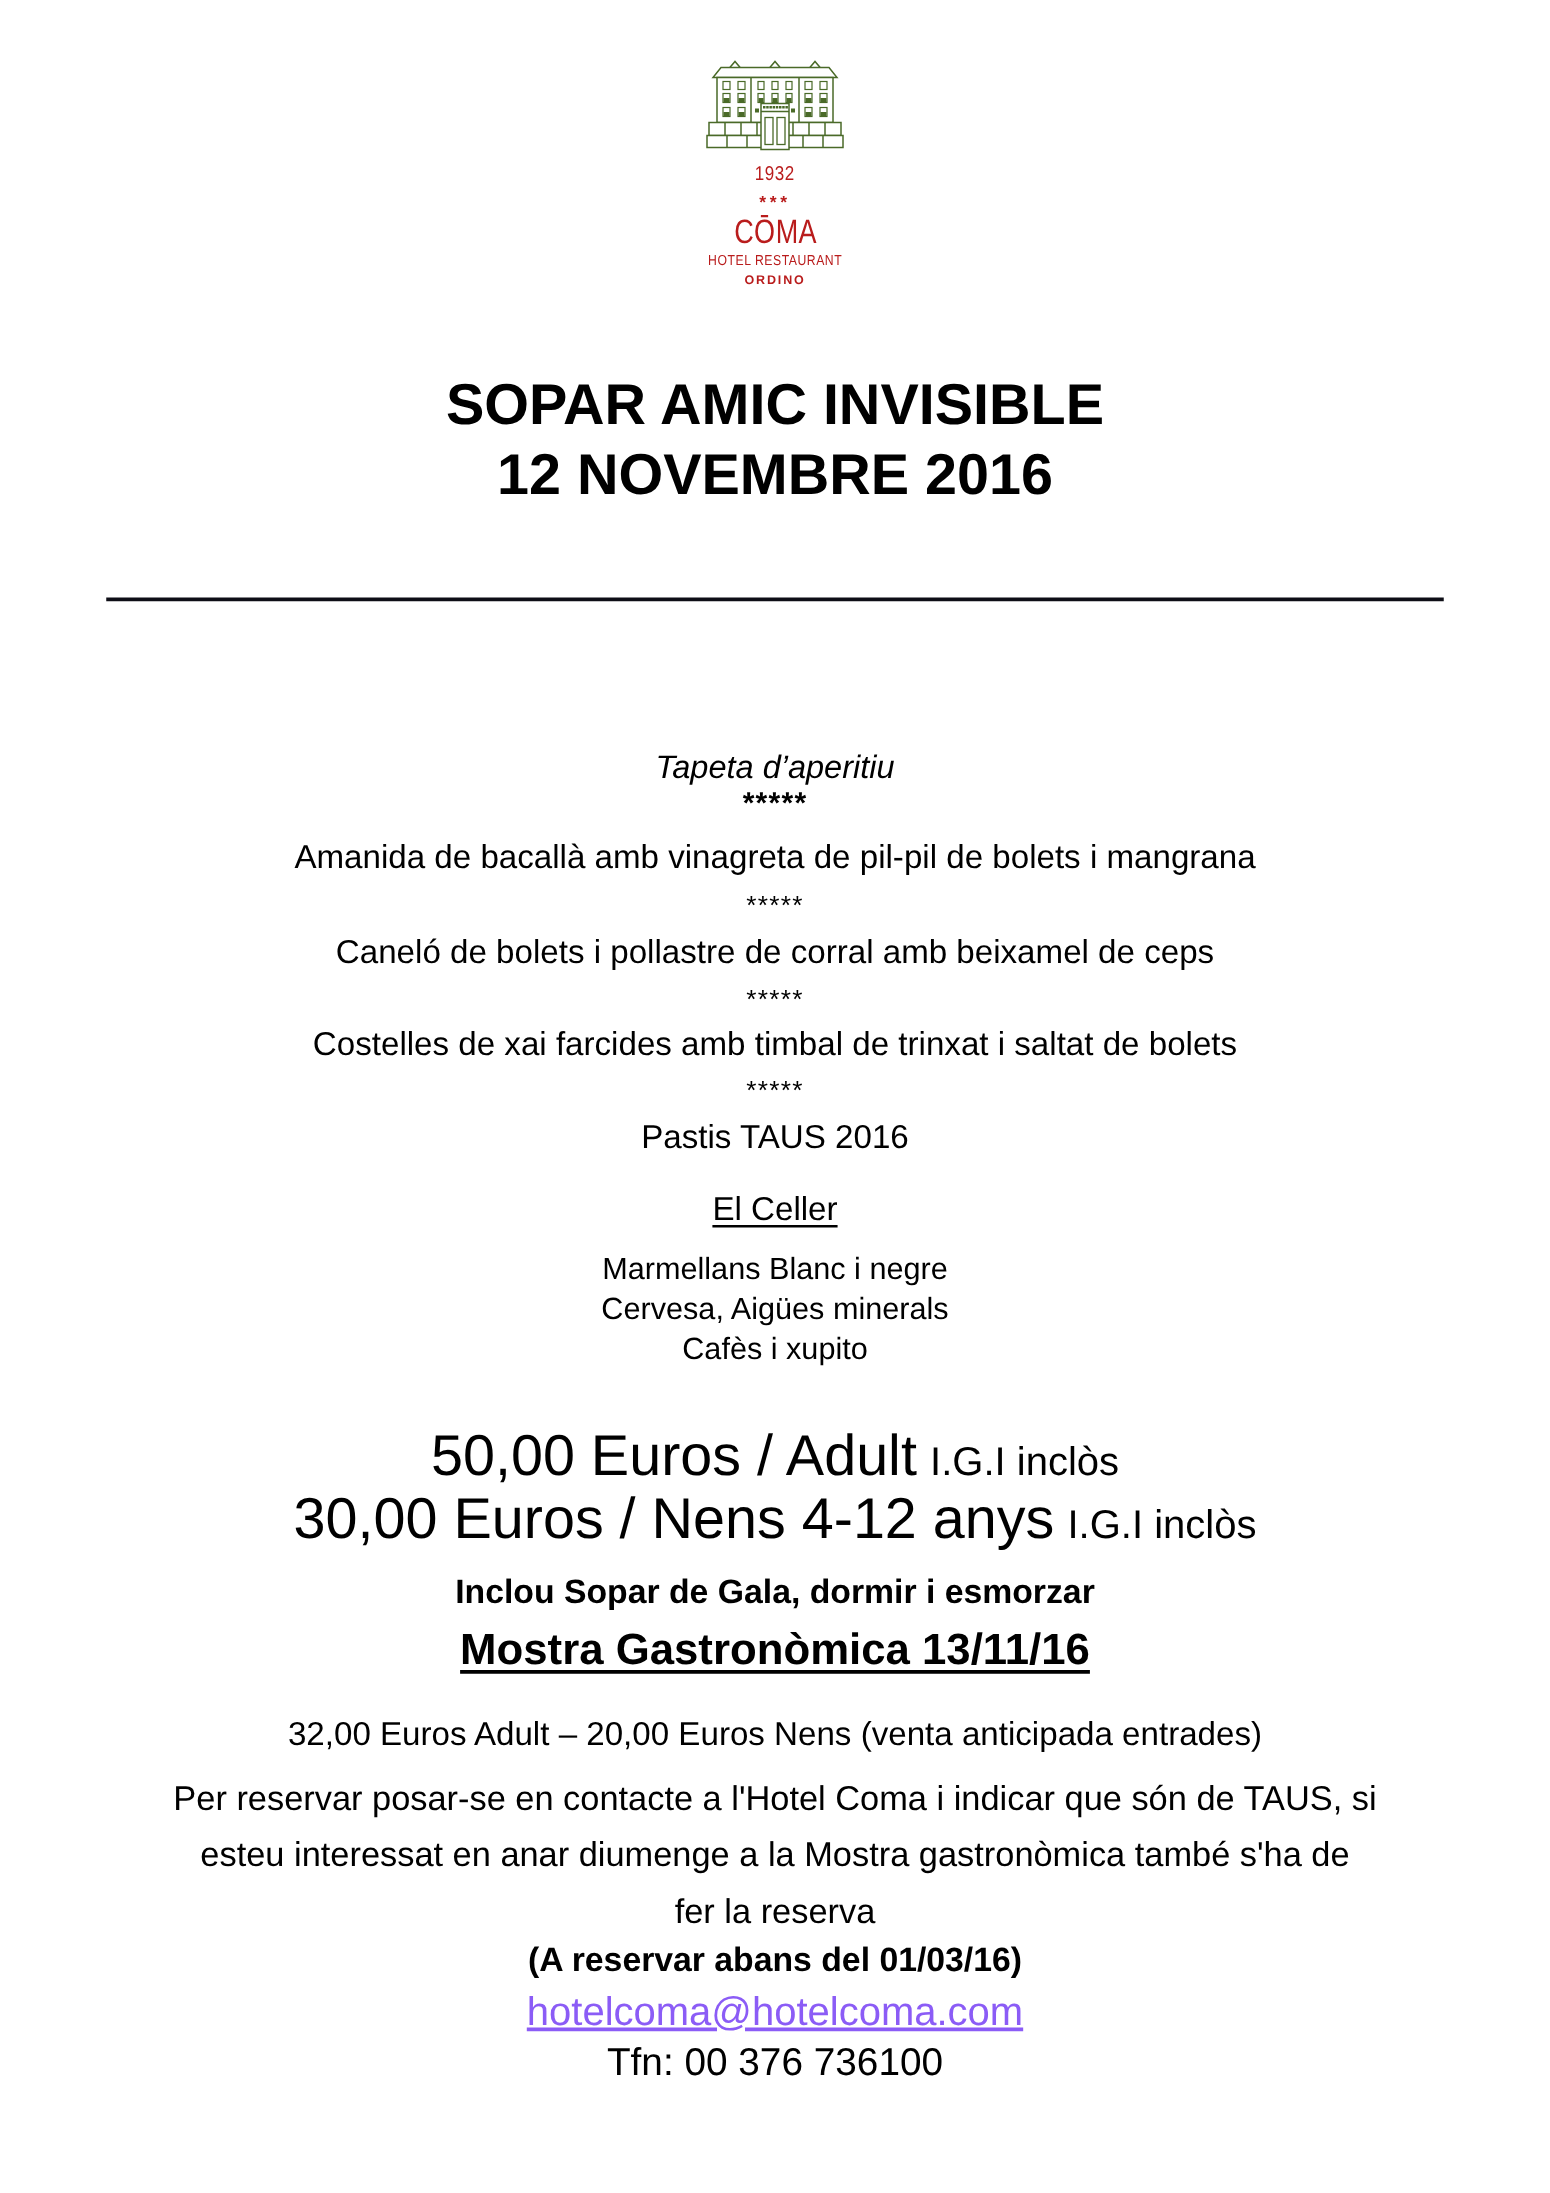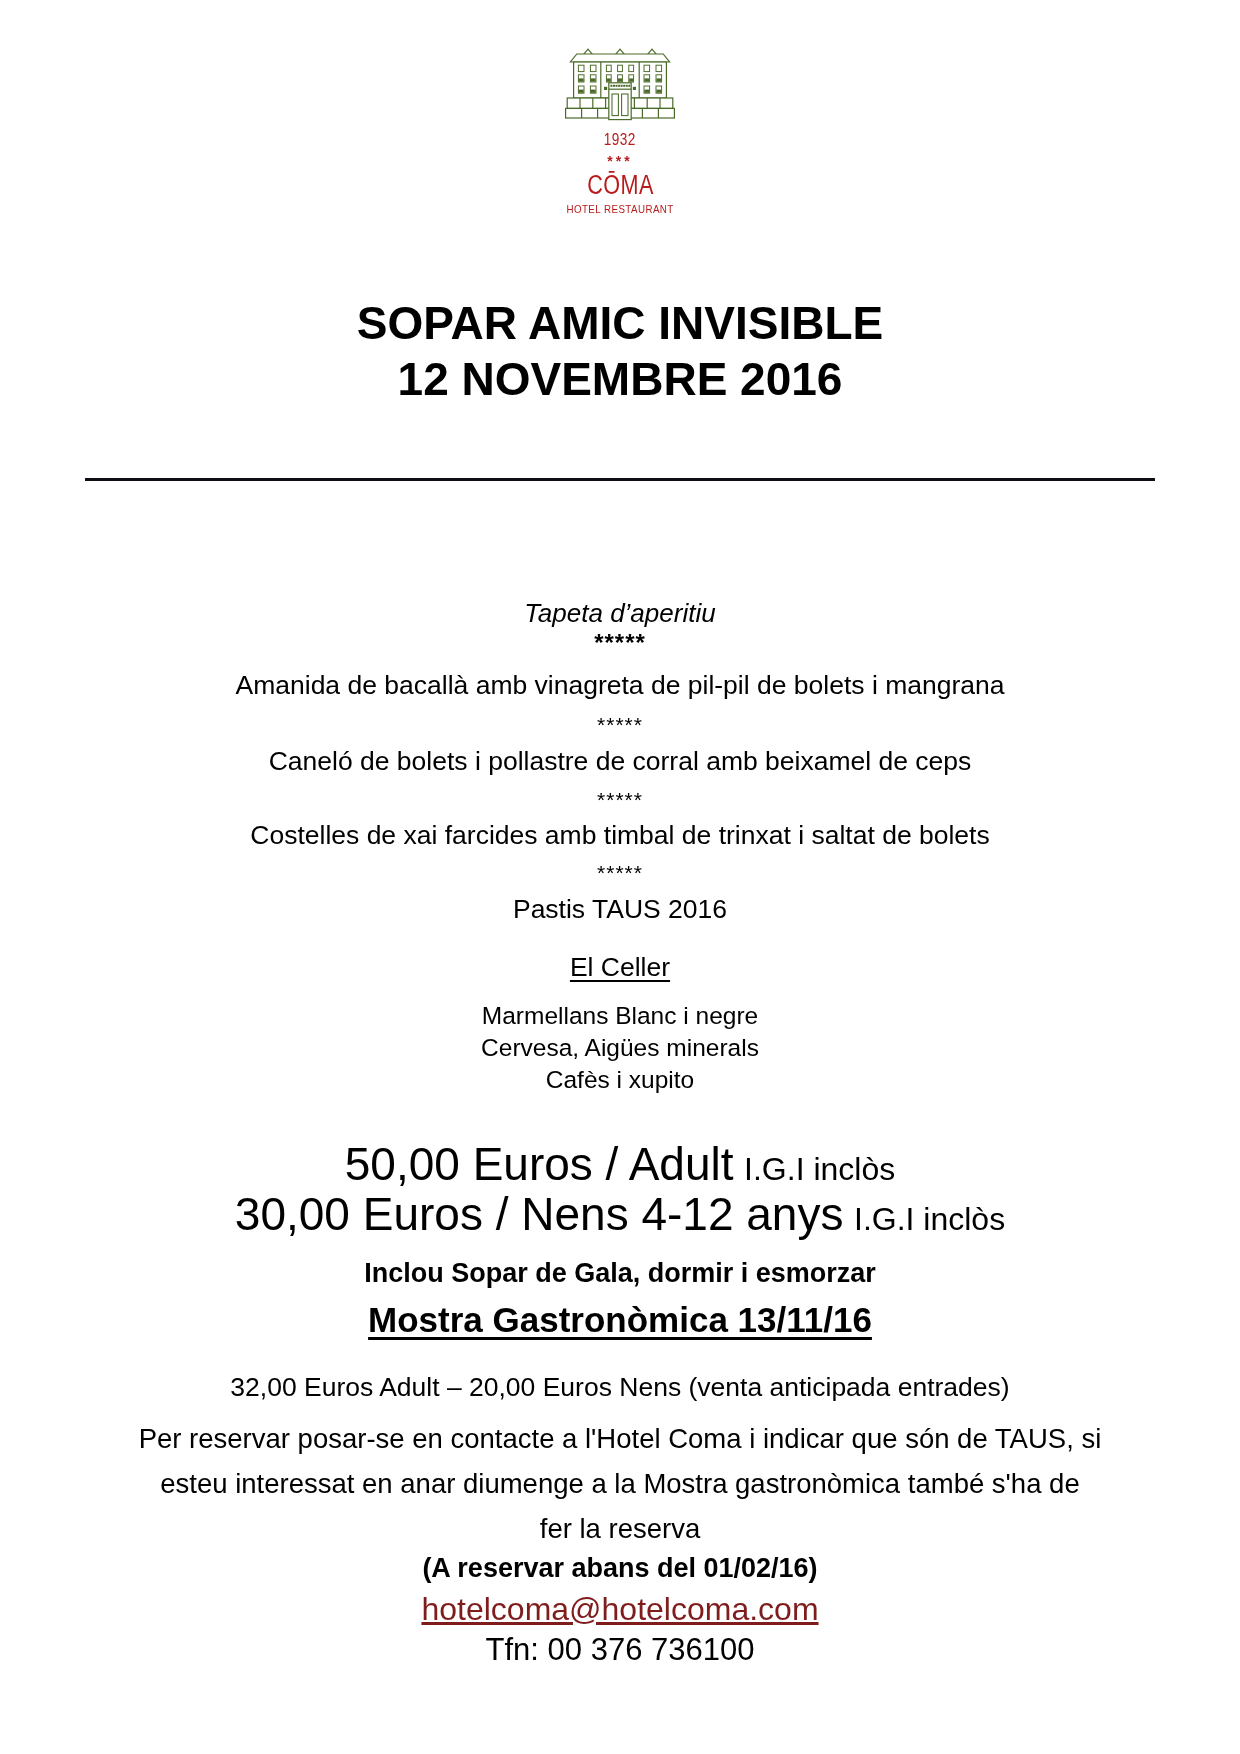--- a/index.html
+++ b/index.html
@@ -75,21 +75,21 @@
   .mostra-prices { top: 1372px; font-size: 26.5px; }
 
   
   .booking-paragraph {
     top: 1416px; left: 70px; width: 1100px;
     font-size: 27.5px; line-height: 45px;
     white-space: pre-line;
   }
   .deadline { top: 1553px; font-size: 27px; font-weight: bold; }
   .email { top: 1591px; font-size: 32px; }
-  .email a { color: #7f1d1d; text-decoration: underline; cursor: pointer; }
+  .email a { color: #8b5cf6; text-decoration: underline; cursor: pointer; }
   .phone { top: 1632px; font-size: 31px; }
 </style>
 </head>
 <body>
 
 <div class="page">
 
   <div class="abs logo-block">
     <svg class="logo-building" viewBox="0 0 150 100" xmlns="http://www.w3.org/2000/svg">
       <g stroke="#4a6a28" fill="none" stroke-width="1.5">
@@ -180,20 +180,21 @@
       </g>
       <g stroke="#4a6a28" fill="none" stroke-width="1.3">
         <rect x="65" y="60" width="8" height="27"></rect>
         <rect x="77" y="60" width="8" height="27"></rect>
       </g>
     </svg>
     <span class="logo-year"><span class="squeeze">1932</span></span>
     <span class="logo-stars">***</span>
     <span class="logo-name"><span class="squeeze">CŌMA</span></span>
     <span class="logo-sub"><span class="squeeze">HOTEL RESTAURANT</span></span>
+    <span class="logo-loc">ORDINO</span>
   </div>
 
   <div class="abs title">
     <div>SOPAR AMIC INVISIBLE</div>
     <div>12 NOVEMBRE 2016</div>
   </div>
 
   <div class="divider"></div>
 
 
@@ -222,19 +223,19 @@
     <span class="pr">I.G.I inclòs</span>
   </div>
   <div class="abs includes">Inclou Sopar de Gala, dormir i esmorzar</div>
 
   <div class="abs mostra-heading"><span>Mostra Gastronòmica 13/11/16</span></div>
   <div class="abs mostra-prices">32,00 Euros Adult – 20,00 Euros Nens (venta anticipada entrades)</div>
 
   <div class="abs booking-paragraph">Per reservar posar-se en contacte a l'Hotel Coma i indicar que són de TAUS, si
 esteu interessat en anar diumenge a la Mostra gastronòmica també s'ha de
 fer la reserva</div>
-  <div class="abs deadline">(A reservar abans del 01/02/16)</div>
+  <div class="abs deadline">(A reservar abans del 01/03/16)</div>
   <div class="abs email">
     <a>hotelcoma@hotelcoma.com</a>
   </div>
   <div class="abs phone">Tfn: 00 376 736100</div>
 
 </div>
 
 </body></html>

